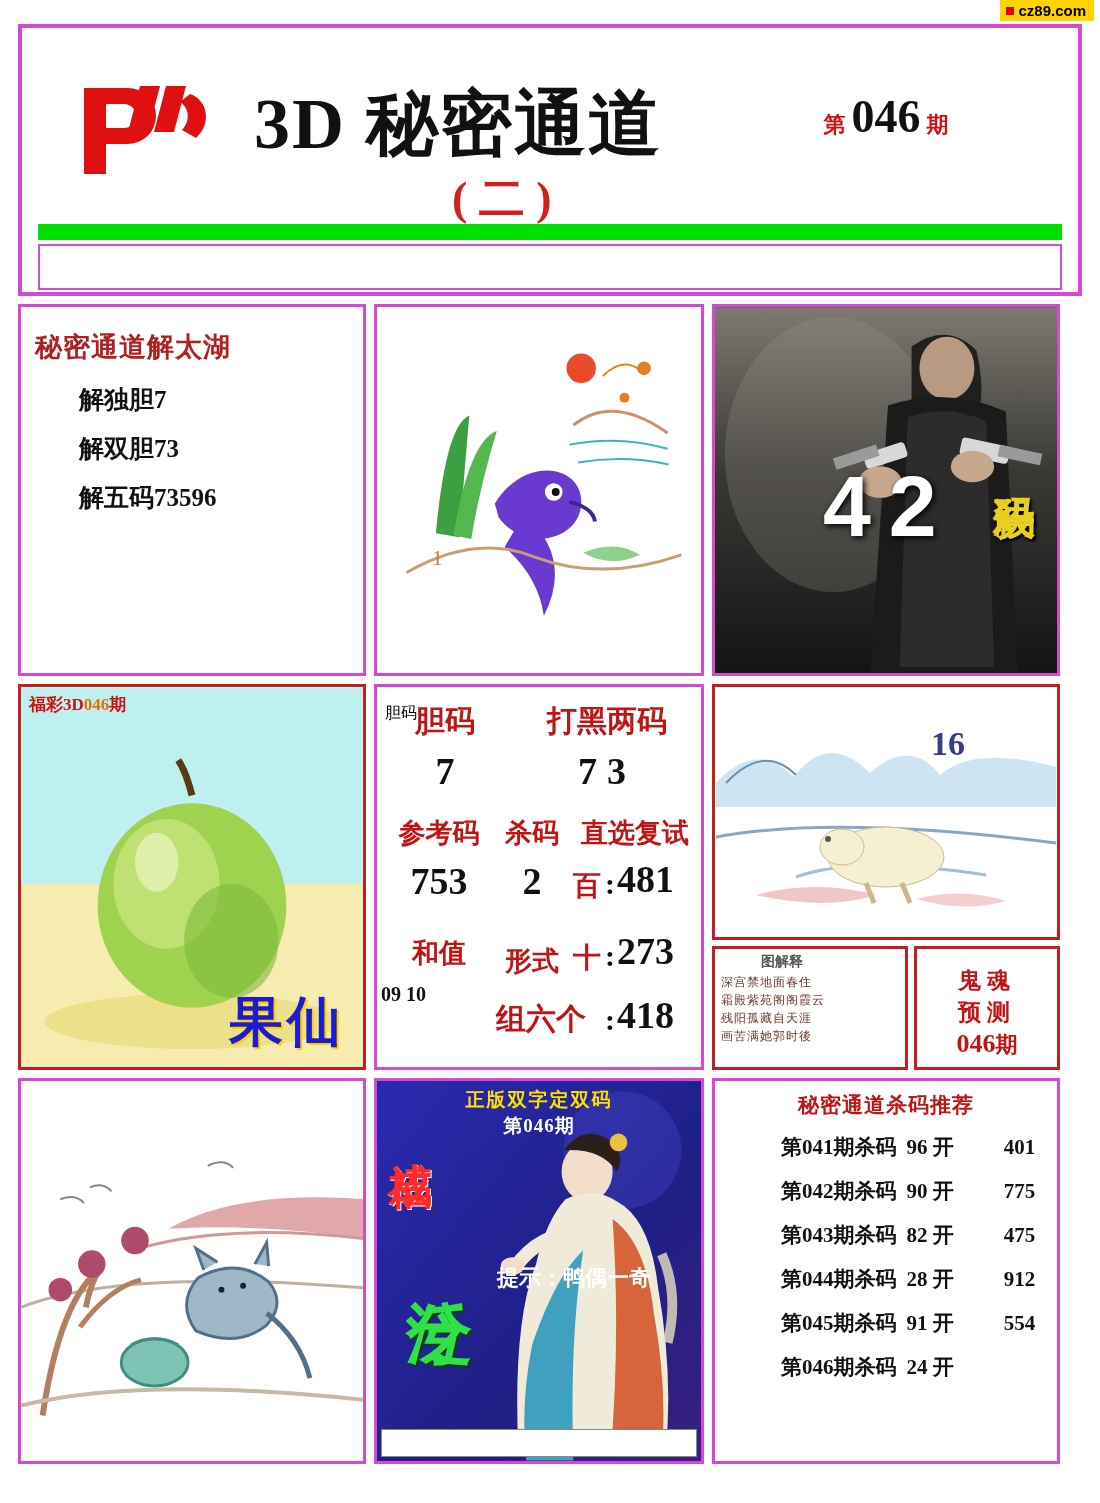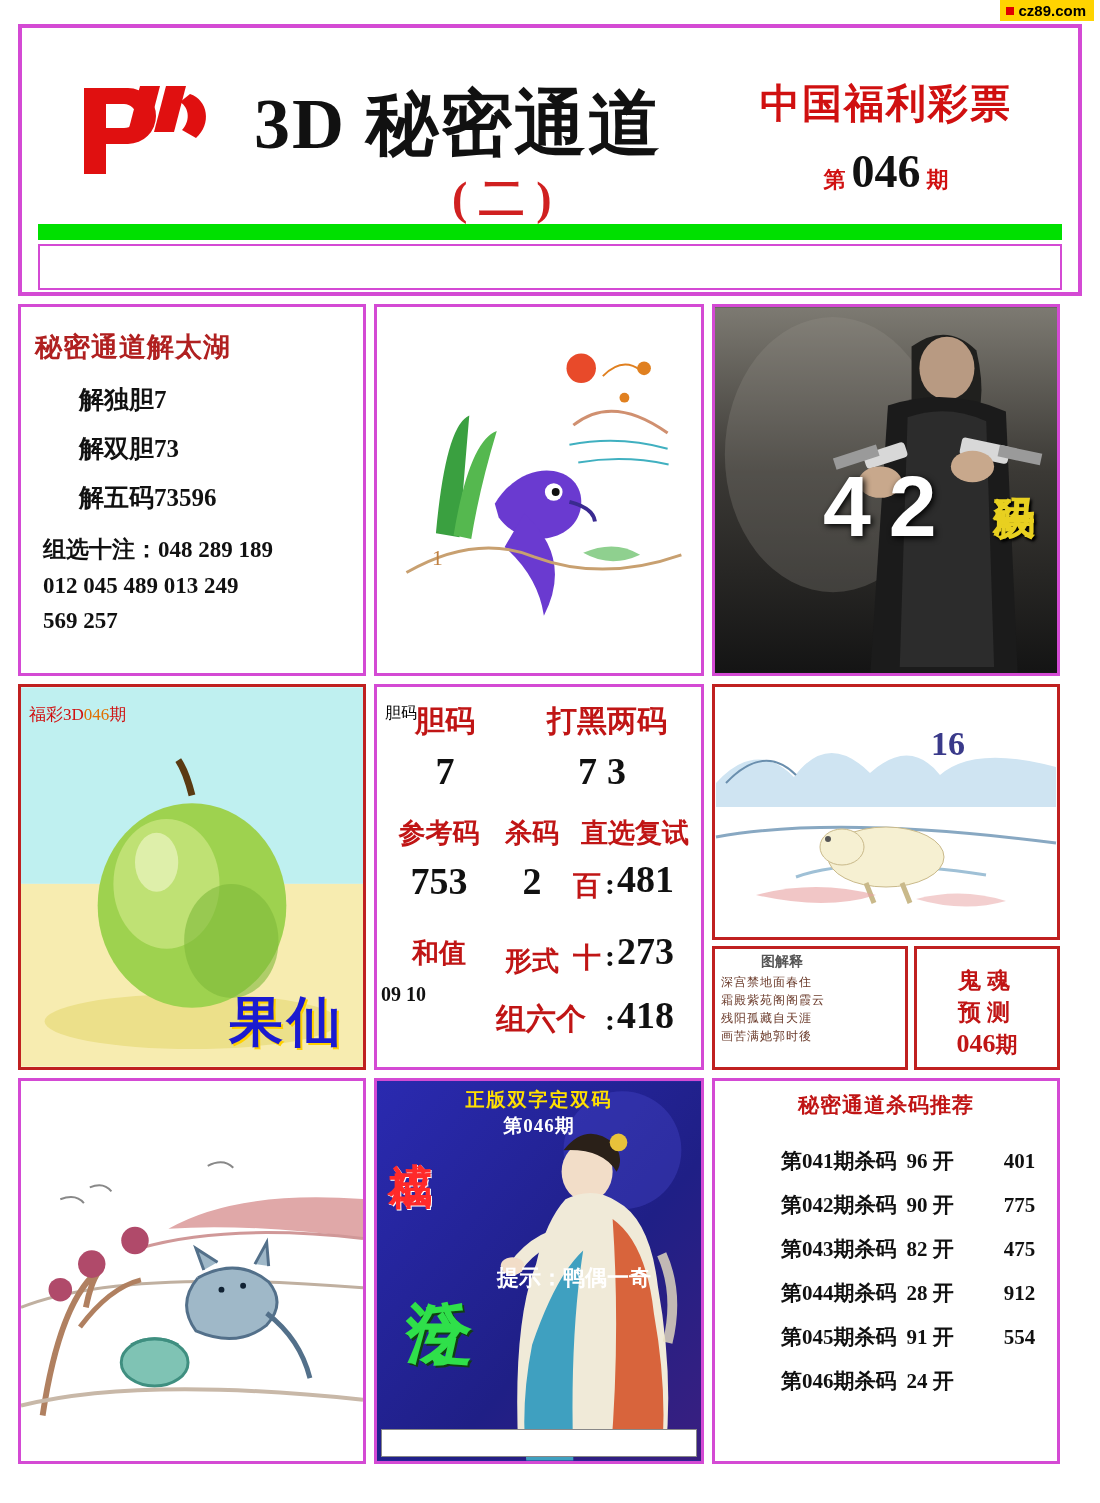--- a/index.html
+++ b/index.html
@@ -41,36 +41,36 @@
   .c-right2{width:348px;height:386px;display:flex;flex-direction:column;gap:6px;}
   .c-bear{flex:0 0 256px;border:3px solid #c02020;position:relative;}
   .r2b{display:flex;gap:6px;flex:1;}
   .c-poem{flex:1;border:3px solid #c02020;position:relative;}
   .c-ghost{width:146px;border:3px solid #c02020;position:relative;}
 
   
   .c-cat{width:348px;height:386px;border:3px solid #d44ad4;}
   .c-lady{width:330px;height:386px;border:3px solid #d44ad4;background:#2a2aa8;position:relative;}
   .c-table{width:348px;height:386px;border:3px solid #d44ad4;box-sizing:border-box;}
-  .c-table h4{margin:10px 0 20px;text-align:center;font-size:21px;color:#c01515;font-weight:bold;letter-spacing:1px;}
+  .c-table h4{margin:10px 0 6px;text-align:center;font-size:21px;color:#c01515;font-weight:bold;letter-spacing:1px;}
   .c-table table{width:100%;border-collapse:collapse;font-size:21px;font-weight:bold;color:#111;}
   .c-table td{padding:8px 0;text-align:center;white-space:nowrap;}
   .c-table td.c1{width:56%;text-align:right;padding-right:10px;}
   .c-table td.c2{width:22%;text-align:left;}
   .c-table td.c3{width:22%;text-align:center;}
   .lbl{color:#c01515;font-weight:bold;font-size:30px;text-align:center;}
   .val{color:#111;font-weight:bold;font-size:38px;text-align:center;}
   .mid-h{position:absolute;}
 
   
   .gun-num{position:absolute;left:108px;top:150px;font-size:86px;color:#fff;font-weight:bold;font-family:"Liberation Sans",sans-serif;letter-spacing:18px;text-shadow:2px 2px 6px #000;}
   .gun-side{position:absolute;right:18px;top:118px;color:#e8d020;font-size:42px;font-weight:bold;line-height:1.2;text-align:center;text-shadow:2px 2px 3px #000;}
 
   
-  .apple-tag{position:absolute;left:8px;top:16px;font-size:17px;color:#d01010;font-weight:normal;text-align:center;}
+  .apple-tag{position:absolute;left:8px;top:6px;font-size:17px;color:#d01010;font-weight:bold;text-align:center;}
   .apple-tag .p{color:#e07000;}
   .apple-word{position:absolute;right:18px;bottom:8px;font-size:54px;font-weight:bold;color:#1b1bd0;text-shadow:2px 2px 0 #ffd000;letter-spacing:4px;}
 
   
   .bear-num{position:absolute;right:92px;top:38px;font-size:34px;color:#3a3a8a;font-weight:bold;font-family:"Liberation Serif",serif;margin-left:32px;}
 
   
   .poem-head{position:absolute;left:6px;top:4px;font-size:14px;color:#555;font-weight:bold;padding-left:40px;}
   .poem-body{position:absolute;left:6px;top:24px;font-size:12px;color:#6a3a2a;line-height:1.5;letter-spacing:1px;}
 
@@ -100,43 +100,37 @@
       <svg viewBox="0 0 150 105">
         <path d="M14 14 h44 a28 28 0 0 1 0 56 h-22 v30 h-22 z M36 30 v24 h18 a12 12 0 0 0 0 -24 z" fill="#e01010"></path>
         <path d="M70 12 l20 0 l-12 46 l-20 0 z" fill="#e01010"></path>
         <path d="M96 12 l20 0 l-12 46 l-20 0 z" fill="#e01010"></path>
         <path d="M120 20 c18 6 22 30 6 44 l-14 -8 c8 -8 8 -22 -2 -28 z" fill="#e01010"></path>
       </svg>
     </div>
     <div class="title-main">3D 秘密通道</div>
     <div class="title-sub">( 二 )</div>
     <div class="welfare">
-      <div class="w1">中国福利彩票</div>
       <div class="w2">
         <span>第</span><span class="num">046</span><span>期</span>
       </div>
     </div>
     <div class="greenbar"></div>
     <div class="headbox"></div>
   </div>
 
   <div class="grid">
 
     <div class="row">
 
       <div class="cell c-taihu">
         <h3>秘密通道解太湖</h3>
         <div class="line">解独胆7</div>
         <div class="line">解双胆73</div>
         <div class="line">解五码73596</div>
-        <div class="grp">
-          <span>组选十注：</span><span>048 289 189</span><br>
-          <span>012 045 489 013 249</span><br>
-          <span>569 257</span>
-        </div>
       </div>
 
       <div class="cell c-fish">
         <svg viewBox="0 0 330 372" width="100%" height="100%">
           <rect x="0" y="0" width="330" height="372" fill="#ffffff"></rect>
           <circle cx="208" cy="62" r="15" fill="#e84a2a"></circle>
           <path d="M230 70 q20 -20 38 -6" stroke="#e08020" fill="none" stroke-width="2"></path>
           <circle cx="272" cy="62" r="7" fill="#e08020"></circle>
           <circle cx="252" cy="92" r="5" fill="#e08020"></circle>
           <path d="M200 120 q40 -32 96 8" stroke="#d09070" fill="none" stroke-width="3"></path>

